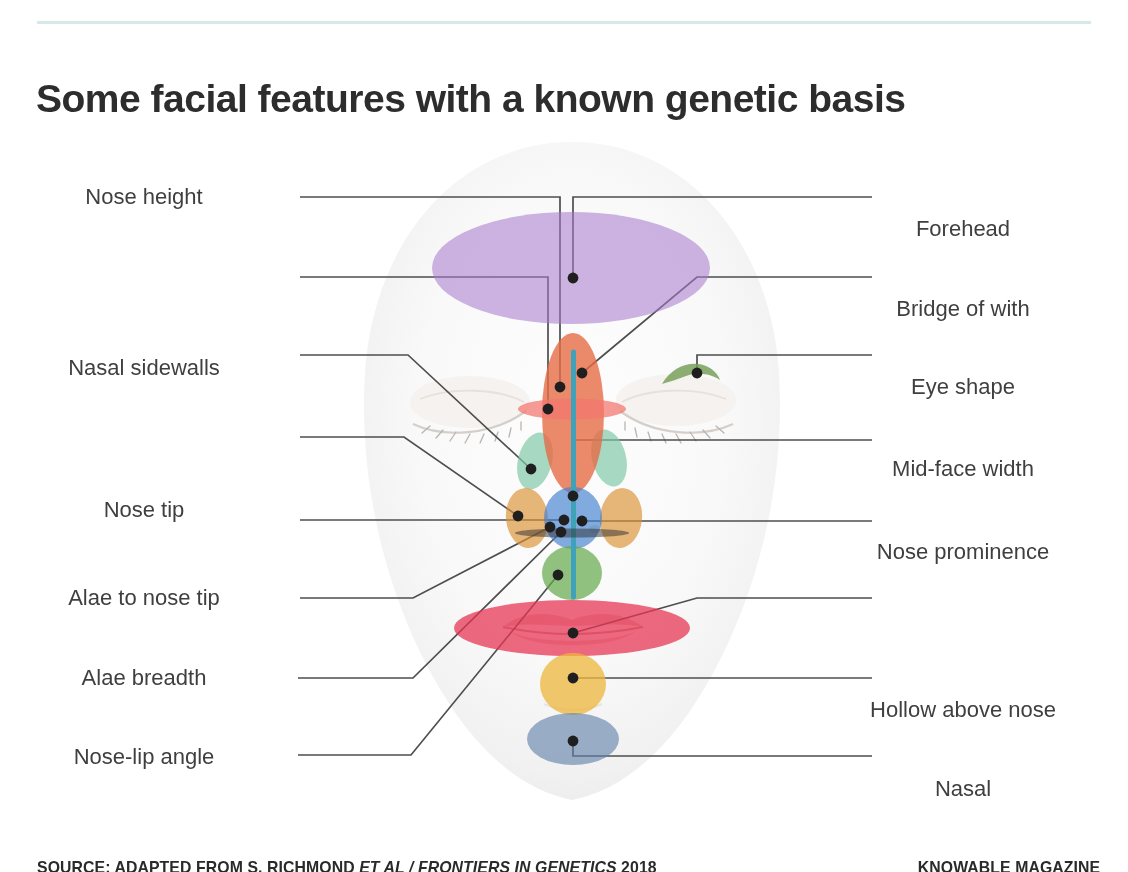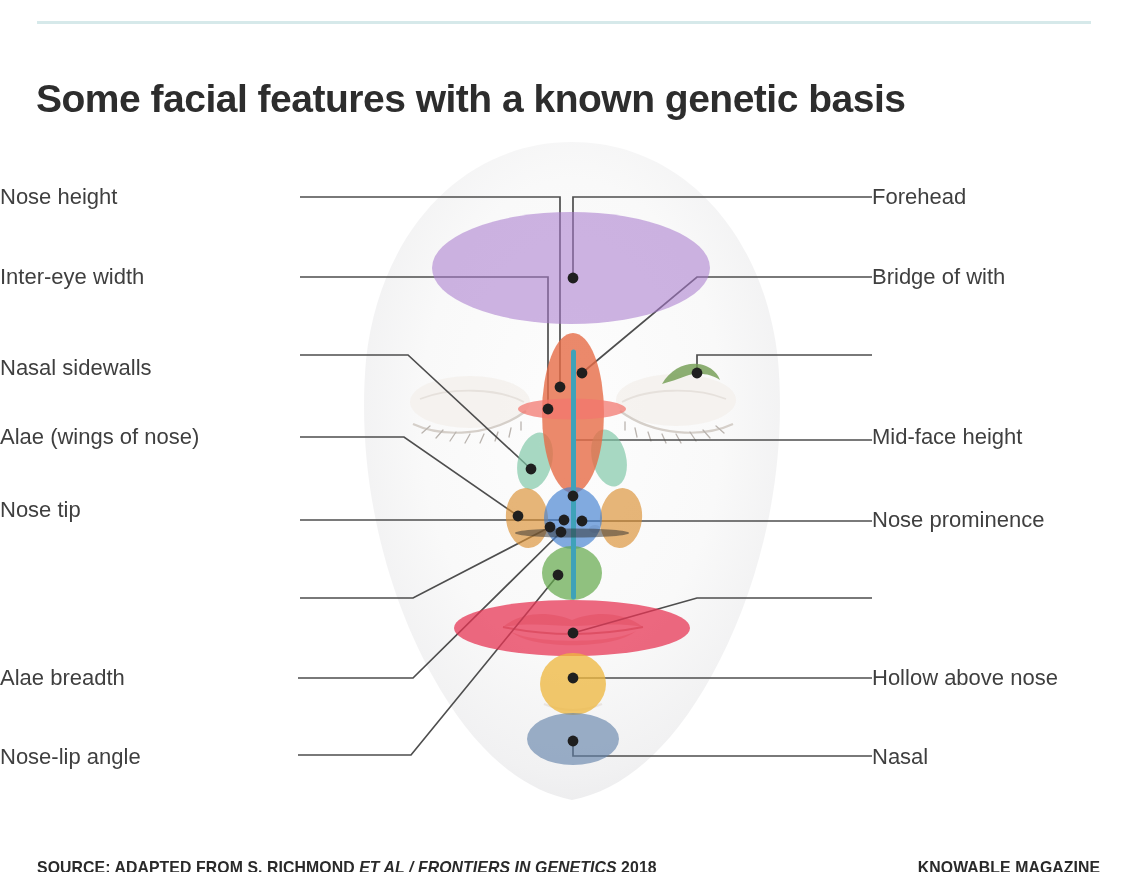--- a/index.html
+++ b/index.html
@@ -10,22 +10,22 @@
   .top-rule{position:absolute;left:37px;top:21px;width:1054px;height:3px;}
   .title{
     position:absolute;left:36px;top:51px;width:1050px;
     font-size:39px;font-weight:700;letter-spacing:-0.5px;color:#2d2d2d;
   }
   .diagram-svg{position:absolute;left:0;top:0;}
   .label{
     position:absolute;font-size:22px;line-height:27px;color:#3f3f3f;font-weight:400;
     white-space:nowrap;
   }
-  .label.left{left:0;width:288px;text-align:left;}
-  .label.right{left:872px;width:240px;text-align:left;}
+  .label.left{left:0;width:288px;text-align:center;}
+  .label.right{left:843px;width:240px;text-align:center;margin-top:32px;}
   .leader{fill:none;stroke:#4e4e4e;stroke-width:1.7px;}
   .dot{fill:#1f1f1f;}
   .source-row{
     position:absolute;left:0;top:831px;width:1128px;height:26px;
     font-size:17px;font-weight:700;color:#2a2a2a;letter-spacing:0.1px;margin-top:27px;
   }
   .source-left{position:absolute;left:37px;top:0;transform:scaleX(0.93);transform-origin:left center;white-space:nowrap;}
   .source-right{position:absolute;right:28px;top:0;transform:scaleX(0.93);transform-origin:right center;white-space:nowrap;}
   .src-italic{font-style:italic;}
 </style>
@@ -148,30 +148,30 @@
       <circle class="dot" cx="697" cy="373" r="5.4"></circle>
       <circle class="dot" cx="573" cy="496" r="5.4"></circle>
       <circle class="dot" cx="582" cy="521" r="5.4"></circle>
       <circle class="dot" cx="573" cy="633" r="5.4"></circle>
       <circle class="dot" cx="573" cy="678" r="5.4"></circle>
       <circle class="dot" cx="573" cy="741" r="5.4"></circle>
     </g>
   </svg>
 
   <div class="label left" style="top:183px">Nose height</div>
-  <div class="label left" style="top:263px">Inter-eye width</div>
   <div class="label left" style="top:354px">Nasal sidewalls</div>
-  <div class="label left" style="top:423px">Alae (wings of nose)</div>
   <div class="label left" style="top:496px">Nose tip</div>
+  <div class="label left" style="top:584px">Alae to nose tip</div>
   <div class="label left" style="top:743px">Nose-lip angle</div>
   <div class="label left" style="top:664px">Alae breadth</div>
 
   <div class="label right" style="top:183px">Forehead</div>
   <div class="label right" style="top:263px">Bridge of with</div>
-  <div class="label right" style="top:423px">Mid-face height</div>
+  <div class="label right" style="top:341px">Eye shape</div>
+  <div class="label right" style="top:423px">Mid-face width</div>
   <div class="label right" style="top:506px">Nose prominence</div>
   <div class="label right" style="top:664px">Hollow above nose</div>
   <div class="label right" style="top:743px">Nasal</div>
 
   <div class="source-row">
     <div class="source-left">
       <span>SOURCE: ADAPTED FROM S. RICHMOND </span><span class="src-italic">ET AL / FRONTIERS IN GENETICS</span><span> 2018</span>
     </div>
     <div class="source-right">KNOWABLE MAGAZINE</div>
   </div>

